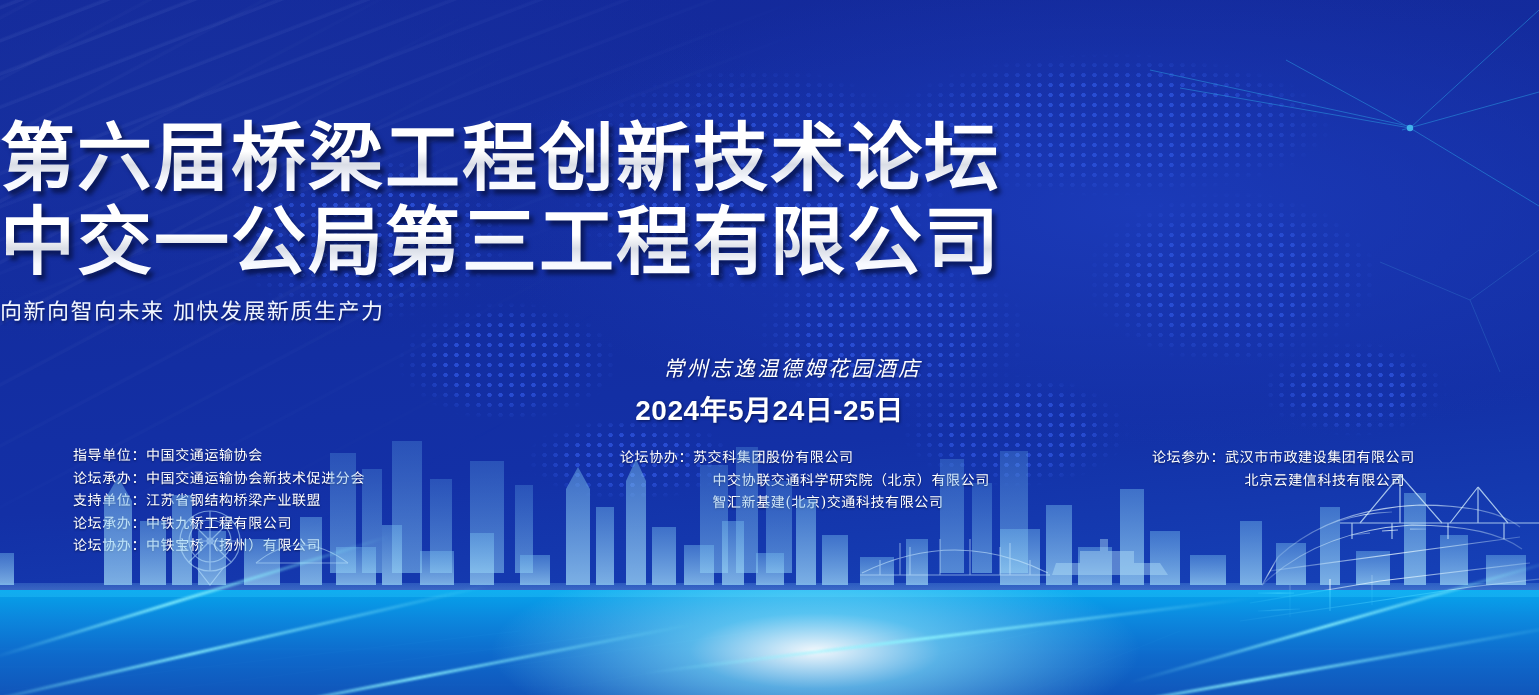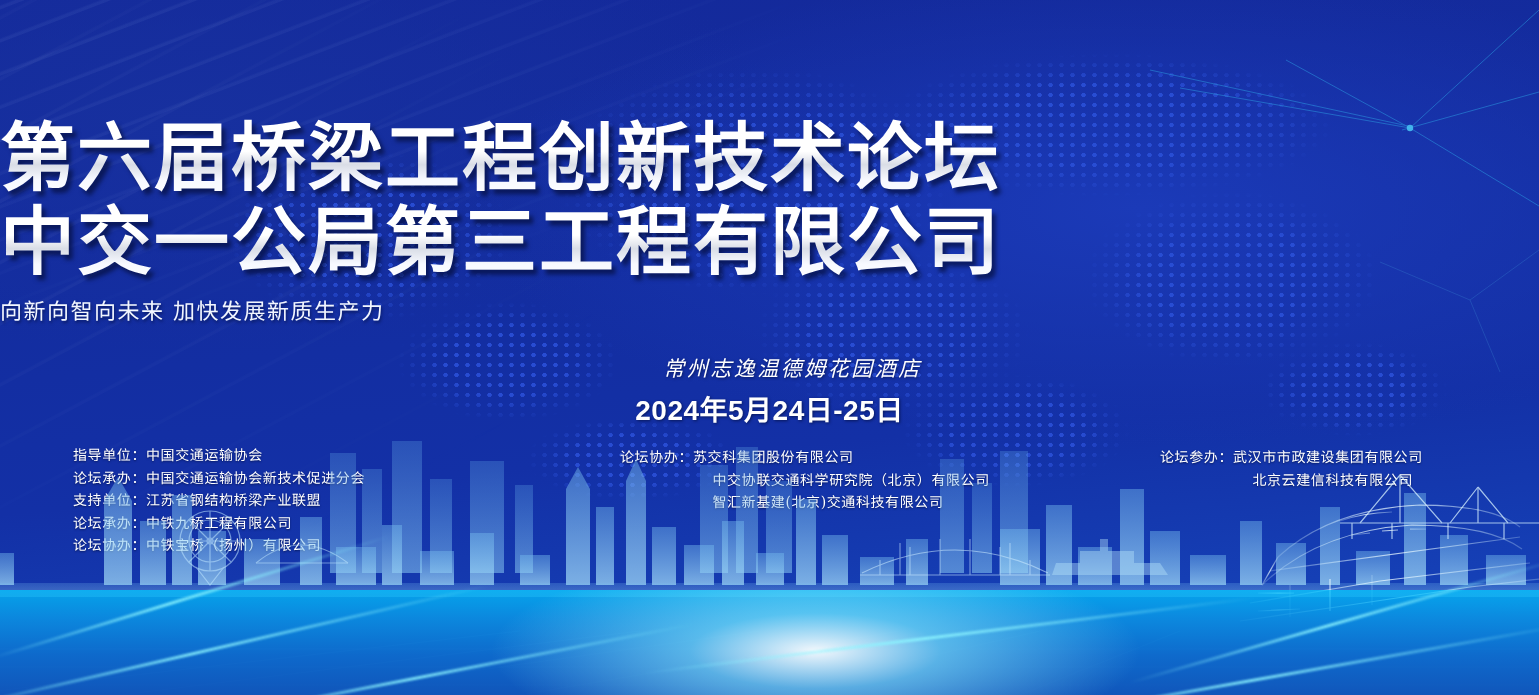--- a/index.html
+++ b/index.html
@@ -139,21 +139,21 @@
     font-family:"DejaVu Serif","Liberation Serif",serif;
     font-size:14px;
     line-height:22.5px;
     color:#ffffff;
     letter-spacing:.6px;
     text-shadow:0 1px 2px rgba(4,14,56,.7);
     white-space:nowrap;
   }
   .org-col.left{left:73px;top:0;}
   .org-col.mid{left:620px;top:2px;}
-  .org-col.right{left:1152px;top:2px;margin-left:8px;}
+  .org-col.right{left:1152px;top:2px;}
   .org-row{display:block;}
   .org-label{display:inline-block;}
   .org-indent{padding-left:6.6em;}
 
   
   .city{position:absolute;left:0;bottom:0;width:100%;height:260px;pointer-events:none;}
   .ground-glow{
     position:absolute;left:0;bottom:0;width:100%;height:105px;
     background:
       radial-gradient(ellipse 34% 150% at 53% 58%, rgba(255,255,255,.95) 0%, rgba(150,240,255,.55) 24%, rgba(0,190,255,0) 62%),

